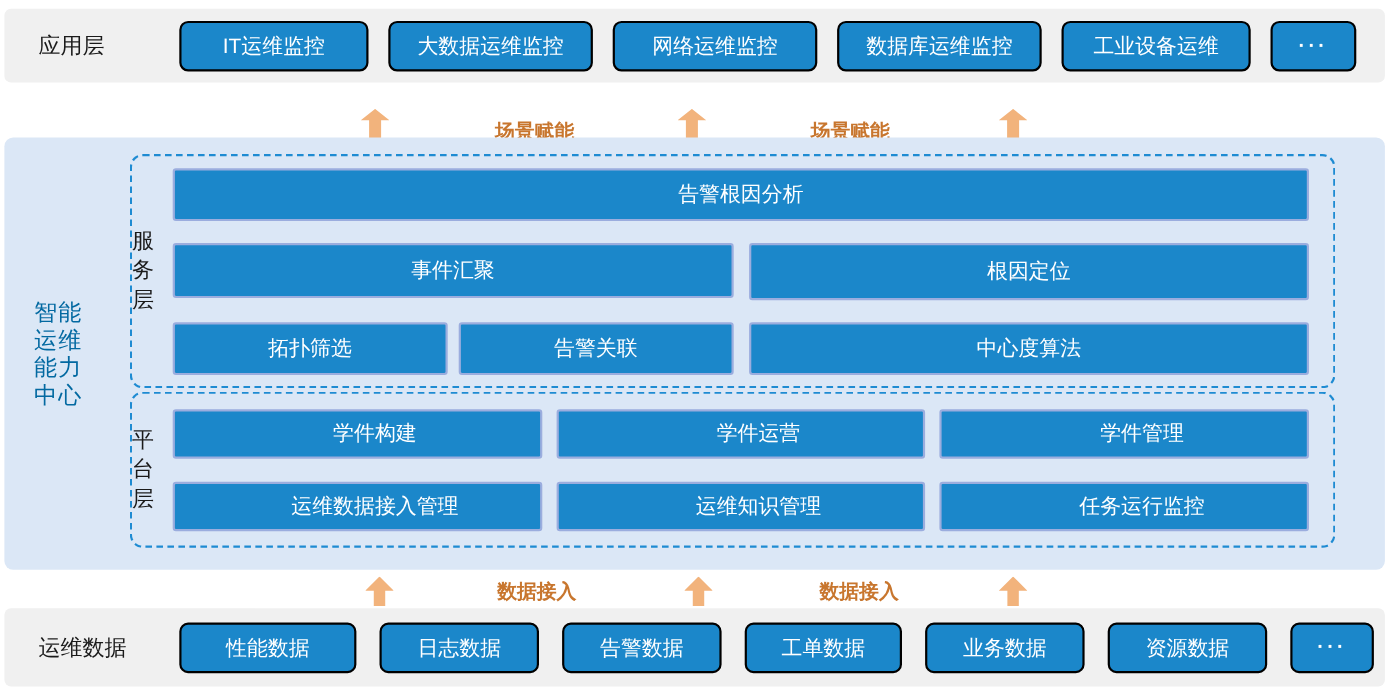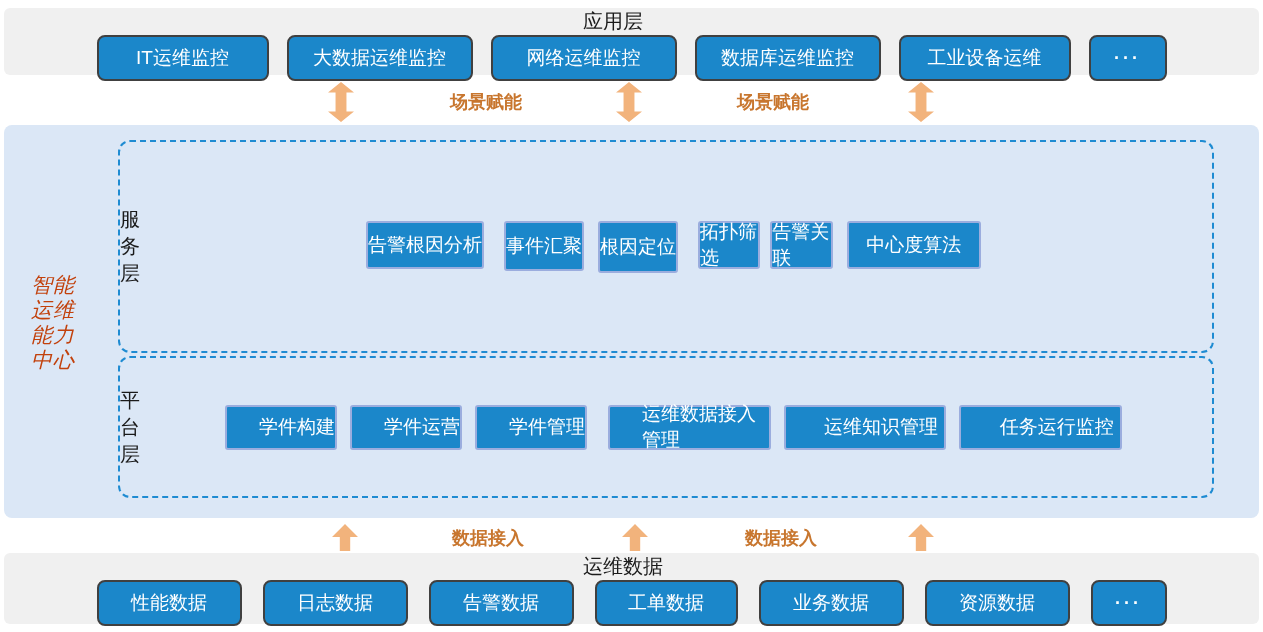--- a/index.html
+++ b/index.html
@@ -1,64 +1,64 @@
 <!DOCTYPE html>
 <html><head>
 <meta charset="utf-8">
 <style>
   html,body{margin:0;padding:0;background:#ffffff;width:1263px;height:632px;overflow:hidden;
     font-family:"Liberation Sans","DejaVu Sans",sans-serif;}
   .canvas{position:relative;width:1263px;height:632px;background:#ffffff;}
 
   
   .bar{position:absolute;left:4px;width:1255px;background:#f0f0f0;border-radius:6px;
-       display:flex;align-items:center;flex-direction:column;}
+       display:flex;align-items:center;}
   .top-bar{top:8px;height:67px;}
   .bottom-bar{top:553px;height:71px;}
   .bar-label{width:128px;padding-left:31px;font-size:20px;color:#1a1a1a;flex:0 0 auto;}
   .bar-boxes{display:flex;align-items:center;gap:18px;flex:1 1 auto;}
   .bottom-bar .bar-boxes{gap:21px;}
 
   
   .box{background:#1b87ca;color:#ffffff;display:flex;align-items:center;justify-content:center;
        font-size:19px;box-sizing:border-box;}
-  .bar-box{height:46px;border:2px solid #404040;border-radius:8px;}
+  .bar-box{height:46px;border:2px solid #000000;border-radius:8px;}
   .mid-box{height:48px;border:2px solid #9badde;border-radius:3px;}
   .ellipsis-box{font-weight:bold;letter-spacing:3px;font-size:18px;}
 
   .w172{width:172px}.w186{width:186px}.w78{width:78px}
-  .w145{width:145px}.w144{width:145px}.w143{width:143px}.w76{width:76px}
+  .w145{width:161px}.w144{width:145px}.w143{width:143px}.w76{width:76px}
 
   
   .main-panel{position:absolute;left:4px;top:125px;width:1255px;height:393px;
       background:#dbe7f6;border-radius:8px;}
   .center-label{position:absolute;left:27px;top:50%;transform:translateY(-50%);
-      width:46px;font-size:21px;line-height:25px;color:#c2410c;letter-spacing:1px;font-style:italic;}
+      width:46px;font-size:21px;line-height:25px;color:#0369a1;letter-spacing:1px;}
 
   .dashed-panel{position:absolute;left:114px;width:1096px;border:2px dashed #1e8bd2;
       border-radius:12px;box-sizing:border-box;display:flex;align-items:center;}
   .service-panel{top:15px;height:213px;}
   .platform-panel{top:231px;height:142px;}
   .v-label{width:37px;font-size:20px;line-height:27px;color:#1a1a1a;
       word-break:break-all;flex:0 0 auto;text-align:left;}
-  .panel-content{flex:1 1 auto;display:flex;flex-direction:row;justify-content:center;
+  .panel-content{flex:1 1 auto;display:flex;flex-direction:column;justify-content:center;
       gap:20px;padding-right:22px;}
   .platform-panel .panel-content{gap:21px;}
   .row{display:flex;gap:14px;}
   .full{flex:1 1 100%;}
   .half{flex:1 1 0;}
   .pair{display:flex;gap:10px;}
   .pair .mid-box{flex:1 1 0;}
   .third{flex:1 1 0;padding-left:32px;}
   .platform-panel .row{gap:13px;}
   .platform-panel .mid-box{height:45px;}
 
   
   .flow{position:absolute;left:0;width:1263px;}
-  .flow-top{top:75px;height:50px;}
+  .flow-top{top:92px;height:50px;}
   .flow-bottom{top:518px;height:35px;}
   .arrow{position:absolute;background:#f2b37c;}
   .arrow-double{width:26px;height:40px;top:7px;
     clip-path:polygon(50% 0%,100% 26%,71% 26%,71% 74%,100% 74%,50% 100%,0% 74%,29% 74%,29% 26%,0% 26%);}
   .arrow-up{width:26px;height:27px;top:6px;
     clip-path:polygon(50% 0%,100% 48%,70% 48%,70% 100%,30% 100%,30% 48%,0% 48%);}
   .flow-text{position:absolute;font-size:18px;font-weight:bold;color:#c8762e;}
   .flow-top .flow-text{top:15px;}
   .flow-bottom .flow-text{top:8px;}
 </style>

